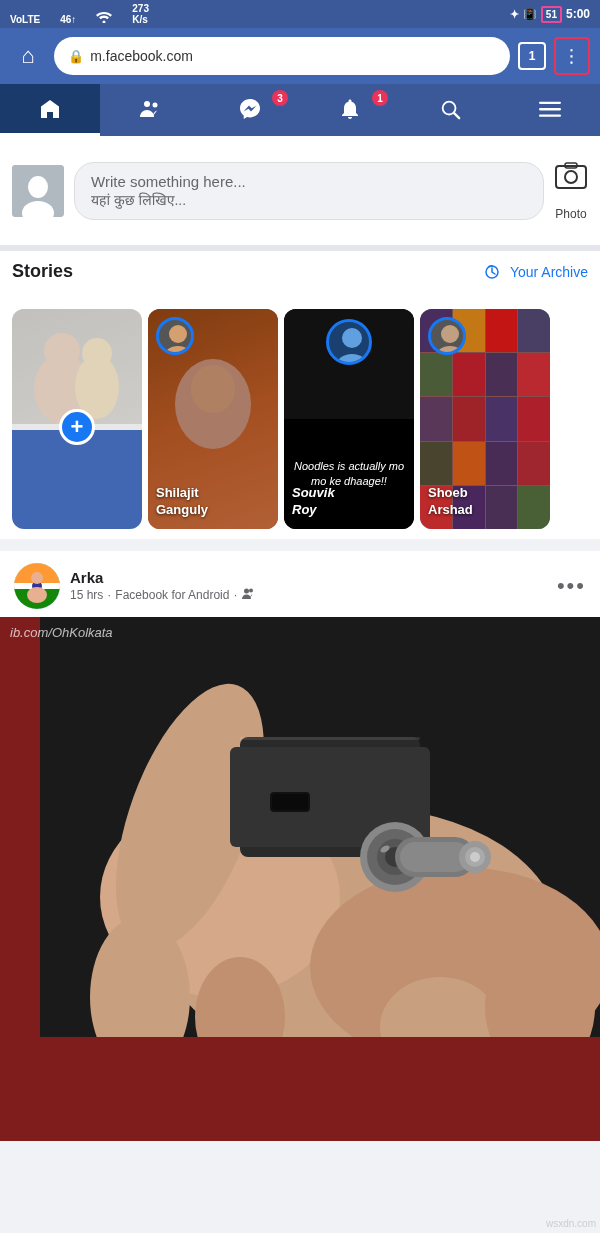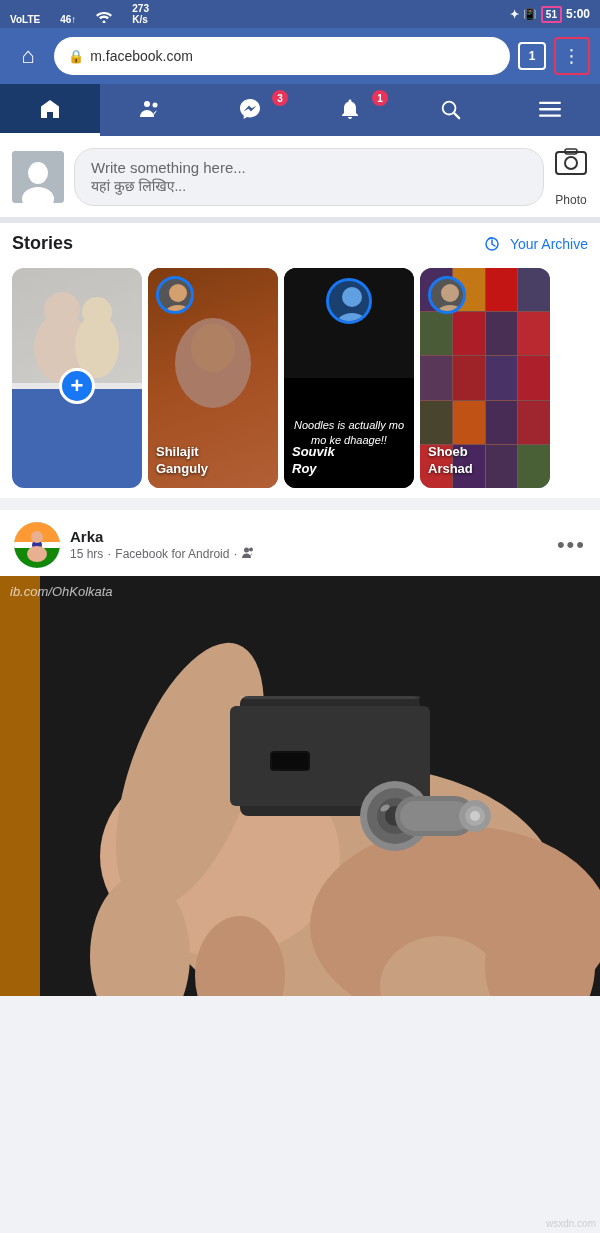--- a/index.html
+++ b/index.html
@@ -106,21 +106,21 @@
       height: 16px;
       display: flex;
       align-items: center;
       justify-content: center;
       padding: 0 3px;
     }
 
     
     .post-composer {
       background: white;
-      padding: 10px 12px;
+      padding: 24px 12px;
       display: flex;
       align-items: center;
       gap: 10px;
       border-bottom: 6px solid #e4e6eb;
     }
     .composer-avatar {
       width: 52px;
       height: 52px;
       border-radius: 4px;
       overflow: hidden;
@@ -149,21 +149,21 @@
 
     
     .stories-section {
       background: white;
       padding: 10px 12px 0;
     }
     .stories-header {
       display: flex;
       justify-content: space-between;
       align-items: center;
-      margin-bottom: 14px;
+      margin-bottom: 27px;
     }
     .stories-title { font-size: 18px; font-weight: 700; color: #1c1e21; }
     .stories-archive {
       display: flex;
       align-items: center;
       gap: 10px;
       color: #1877f2;
       font-size: 14px;
       font-weight: 500;
       cursor: pointer;
@@ -216,24 +216,24 @@
       position: relative;
     }
     .post-info { flex: 1; }
     .post-name { font-size: 15px; font-weight: 700; color: #1c1e21; }
     .post-meta { font-size: 12px; color: #65676b; display: flex; align-items: center; gap: 4px; }
     .post-menu { color: #65676b; font-size: 22px; cursor: pointer; letter-spacing: 2px; }
 
     
     .post-image {
       width: 100%;
-      height: 420px;
+      height: 524px;
       object-fit: cover;
       display: block;
-      background: #a16207;
+      background: #7f1d1d;
       position: relative;
       overflow: hidden;
       padding-left: 40px;
     }
 
     
     .watermark {
       position: absolute;
       top: 8px;
       left: 10px;

